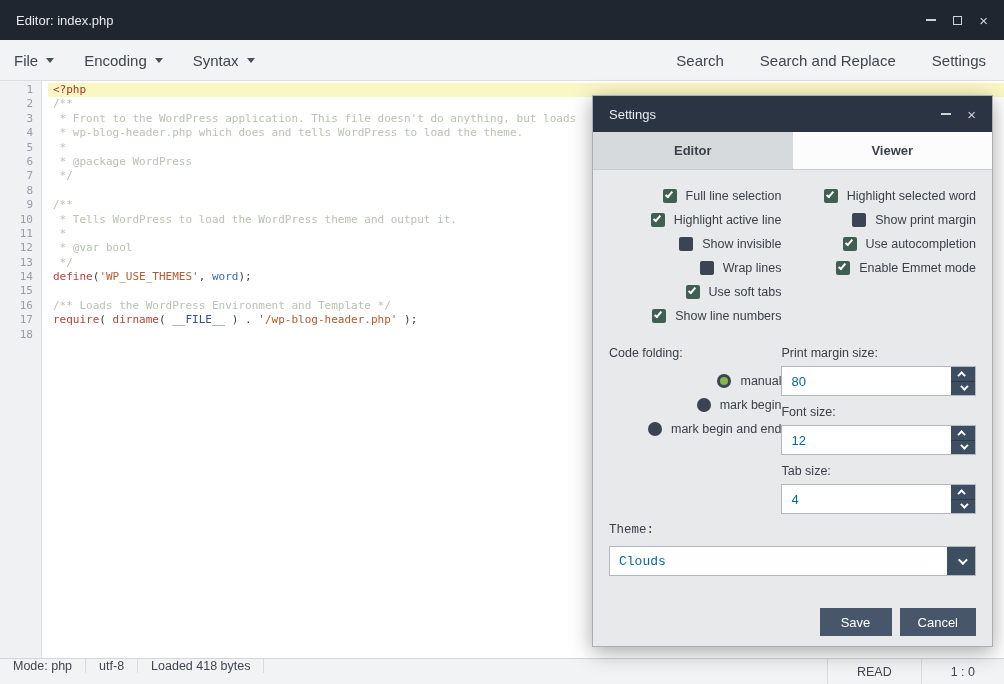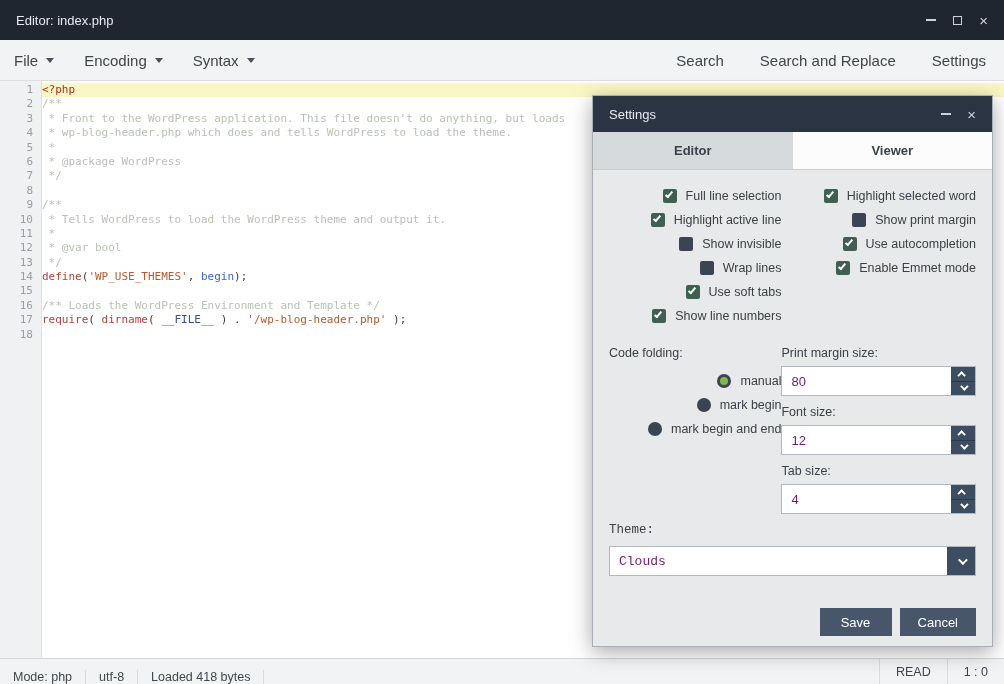--- a/index.html
+++ b/index.html
@@ -26,36 +26,36 @@
   .menu-action { cursor:pointer; }
 
   
   .editor { position:absolute; top:81px; bottom:26px; left:0; right:0; background:#fff;
             font-family:"DejaVu Sans Mono","Liberation Mono",monospace; font-size:11px; line-height:14.4px; }
   .gutter-bg { position:absolute; left:0; top:0; bottom:0; width:42px; background:#f0f1f2;
                border-right:1px solid #dfe1e3; }
   .code-lines { position:relative; padding-top:2px; }
   .code-line { display:flex; height:14.4px; white-space:pre; }
   .ln { width:42px; flex:none; text-align:right; padding-right:9px; color:#989ea5; }
-  .lc { flex:1; color:#3d3d3d; }
+  .lc { flex:1; padding-left:5px; color:#3d3d3d;margin-left:6px; }
   .code-line.active .lc { background:#fbf7c5; }
   .tok-phptag  { color:#a2332c; }
   .tok-comment { color:#b9c2b3; }
   .tok-keyword { color:#b3423a; }
   .tok-string  { color:#b45a2e; }
   .tok-const   { color:#3b66c5; }
   .tok-magic   { color:#35508e; }
   .tok-plain   { color:#3d3d3d; }
 
   
   .statusbar { position:absolute; bottom:0; left:0; right:0; height:26px; background:#f2f3f4;
                border-top:1px solid #d4d6d8; display:flex; align-items:stretch; font-size:12.5px; color:#3f4650; }
   .sb-item { display:flex; align-items:center; padding:0 13px; border-right:1px solid #d9dbdd; }
   .sb-right { margin-left:auto; display:flex; align-items:stretch; }
-  .sb-right .sb-item { border-right:none; border-left:1px solid #d9dbdd; padding:0 16px; }
+  .sb-right .sb-item { border-right:none; border-left:1px solid #d9dbdd; padding:0 29px; }
 
   
   .dialog { position:absolute; left:592px; top:95px; width:401px; height:552px; background:#e8e9eb;
             border:1px solid #a8aeb6; box-shadow:0 5px 20px rgba(0,0,0,0.35); display:flex; flex-direction:column; z-index:10; }
   .dlg-header { height:36px; flex:none; background:#2b3442; color:#e9ecf0; display:flex; align-items:center;
                 padding:0 16px; font-size:13px; }
   .dlg-controls { margin-left:auto; display:flex; align-items:center; gap:16px; }
   .dialog-tabs { display:flex; height:38px; flex:none; background:#d7dadd; border-bottom:1px solid #c9ccd0; }
   .dlg-tab { flex:1; display:flex; align-items:center; justify-content:center; font-size:13px; font-weight:bold;
              color:#3b414b; cursor:pointer; }
@@ -74,21 +74,21 @@
   .radio-dot { position:absolute; left:3px; top:3px; width:8px; height:8px; border-radius:50%; background:#82b84c; }
 
   .mid { display:flex; margin-top:18px; }
   .mid-left { width:47%; }
   .mid-right { width:53%; }
   .section-label, .field-label { font-size:12.5px; color:#3a4049; }
   .section-label { margin-bottom:9px; }
   .field-label { margin-bottom:6px; }
   .spin-wrap { margin-bottom:9px; }
   .spinner, .select { display:flex; height:30px; background:#fff; border:1px solid #b3b8bf; }
-  .spin-value, .select-value { flex:1; display:flex; align-items:center; padding-left:9px; font-size:13px; color:#701a75; }
+  .spin-value, .select-value { flex:1; display:flex; align-items:center; padding-left:9px; font-size:13px; color:#0369a1; }
   .spin-btns { width:24px; flex:none; display:flex; flex-direction:column; }
   .spin-btn { flex:1; background:#3e4e62; display:flex; align-items:center; justify-content:center; cursor:pointer; }
   .spin-btn.down { border-top:1px solid #2c3a4b; }
   .chev { width:6px; height:6px; border-right:2px solid #fff; border-bottom:2px solid #fff; display:block; }
   .chev.up { transform:rotate(-135deg) translateY(-2px); }
   .chev.down { transform:rotate(45deg) translateY(-2px); }
   .select-btn { width:28px; flex:none; background:#3e4e62; display:flex; align-items:center; justify-content:center; cursor:pointer; }
   .select-btn .chev { width:7px; height:7px; }
   .theme-section { margin-top:0;font-family:Liberation Mono, monospace; }
   .dlg-buttons { position:absolute; right:16px; bottom:10px; display:flex; gap:8px; }
@@ -145,30 +145,30 @@
         <div class="code-line"><span class="ln">4</span><span class="lc"><span class="tok-comment"> * wp-blog-header.php which does and tells WordPress to load the theme.</span></span></div>
         <div class="code-line"><span class="ln">5</span><span class="lc"><span class="tok-comment"> *</span></span></div>
         <div class="code-line"><span class="ln">6</span><span class="lc"><span class="tok-comment"> * @package WordPress</span></span></div>
         <div class="code-line"><span class="ln">7</span><span class="lc"><span class="tok-comment"> */</span></span></div>
         <div class="code-line"><span class="ln">8</span><span class="lc"></span></div>
         <div class="code-line"><span class="ln">9</span><span class="lc"><span class="tok-comment">/**</span></span></div>
         <div class="code-line"><span class="ln">10</span><span class="lc"><span class="tok-comment"> * Tells WordPress to load the WordPress theme and output it.</span></span></div>
         <div class="code-line"><span class="ln">11</span><span class="lc"><span class="tok-comment"> *</span></span></div>
         <div class="code-line"><span class="ln">12</span><span class="lc"><span class="tok-comment"> * @var bool</span></span></div>
         <div class="code-line"><span class="ln">13</span><span class="lc"><span class="tok-comment"> */</span></span></div>
-        <div class="code-line"><span class="ln">14</span><span class="lc"><span class="tok-keyword">define</span><span class="tok-plain">(</span><span class="tok-string">'WP_USE_THEMES'</span><span class="tok-plain">, </span><span class="tok-const">begin</span><span class="tok-plain">);</span></span></div>
+        <div class="code-line"><span class="ln">14</span><span class="lc"><span class="tok-keyword">define</span><span class="tok-plain">(</span><span class="tok-string">'WP_USE_THEMES'</span><span class="tok-plain">, </span><span class="tok-const">word</span><span class="tok-plain">);</span></span></div>
         <div class="code-line"><span class="ln">15</span><span class="lc"></span></div>
         <div class="code-line"><span class="ln">16</span><span class="lc"><span class="tok-comment">/** Loads the WordPress Environment and Template */</span></span></div>
         <div class="code-line"><span class="ln">17</span><span class="lc"><span class="tok-keyword">require</span><span class="tok-plain">( </span><span class="tok-keyword">dirname</span><span class="tok-plain">( </span><span class="tok-magic">__FILE__</span><span class="tok-plain"> ) . </span><span class="tok-string">'/wp-blog-header.php'</span><span class="tok-plain"> );</span></span></div>
         <div class="code-line"><span class="ln">18</span><span class="lc"></span></div>
       </div>
   </div>
 
   <div class="statusbar">
-    <div style="display:flex;align-items:flex-end;">
+    <div style="display:flex;align-items:flex-start;">
         <div class="sb-item">Mode: php</div>
         <div class="sb-item">utf-8</div>
         <div class="sb-item">Loaded 418 bytes</div>
       </div>
     <div class="sb-right">
         <div class="sb-item">READ</div>
         <div class="sb-item">1 : 0</div>
       </div>
   </div>
 

